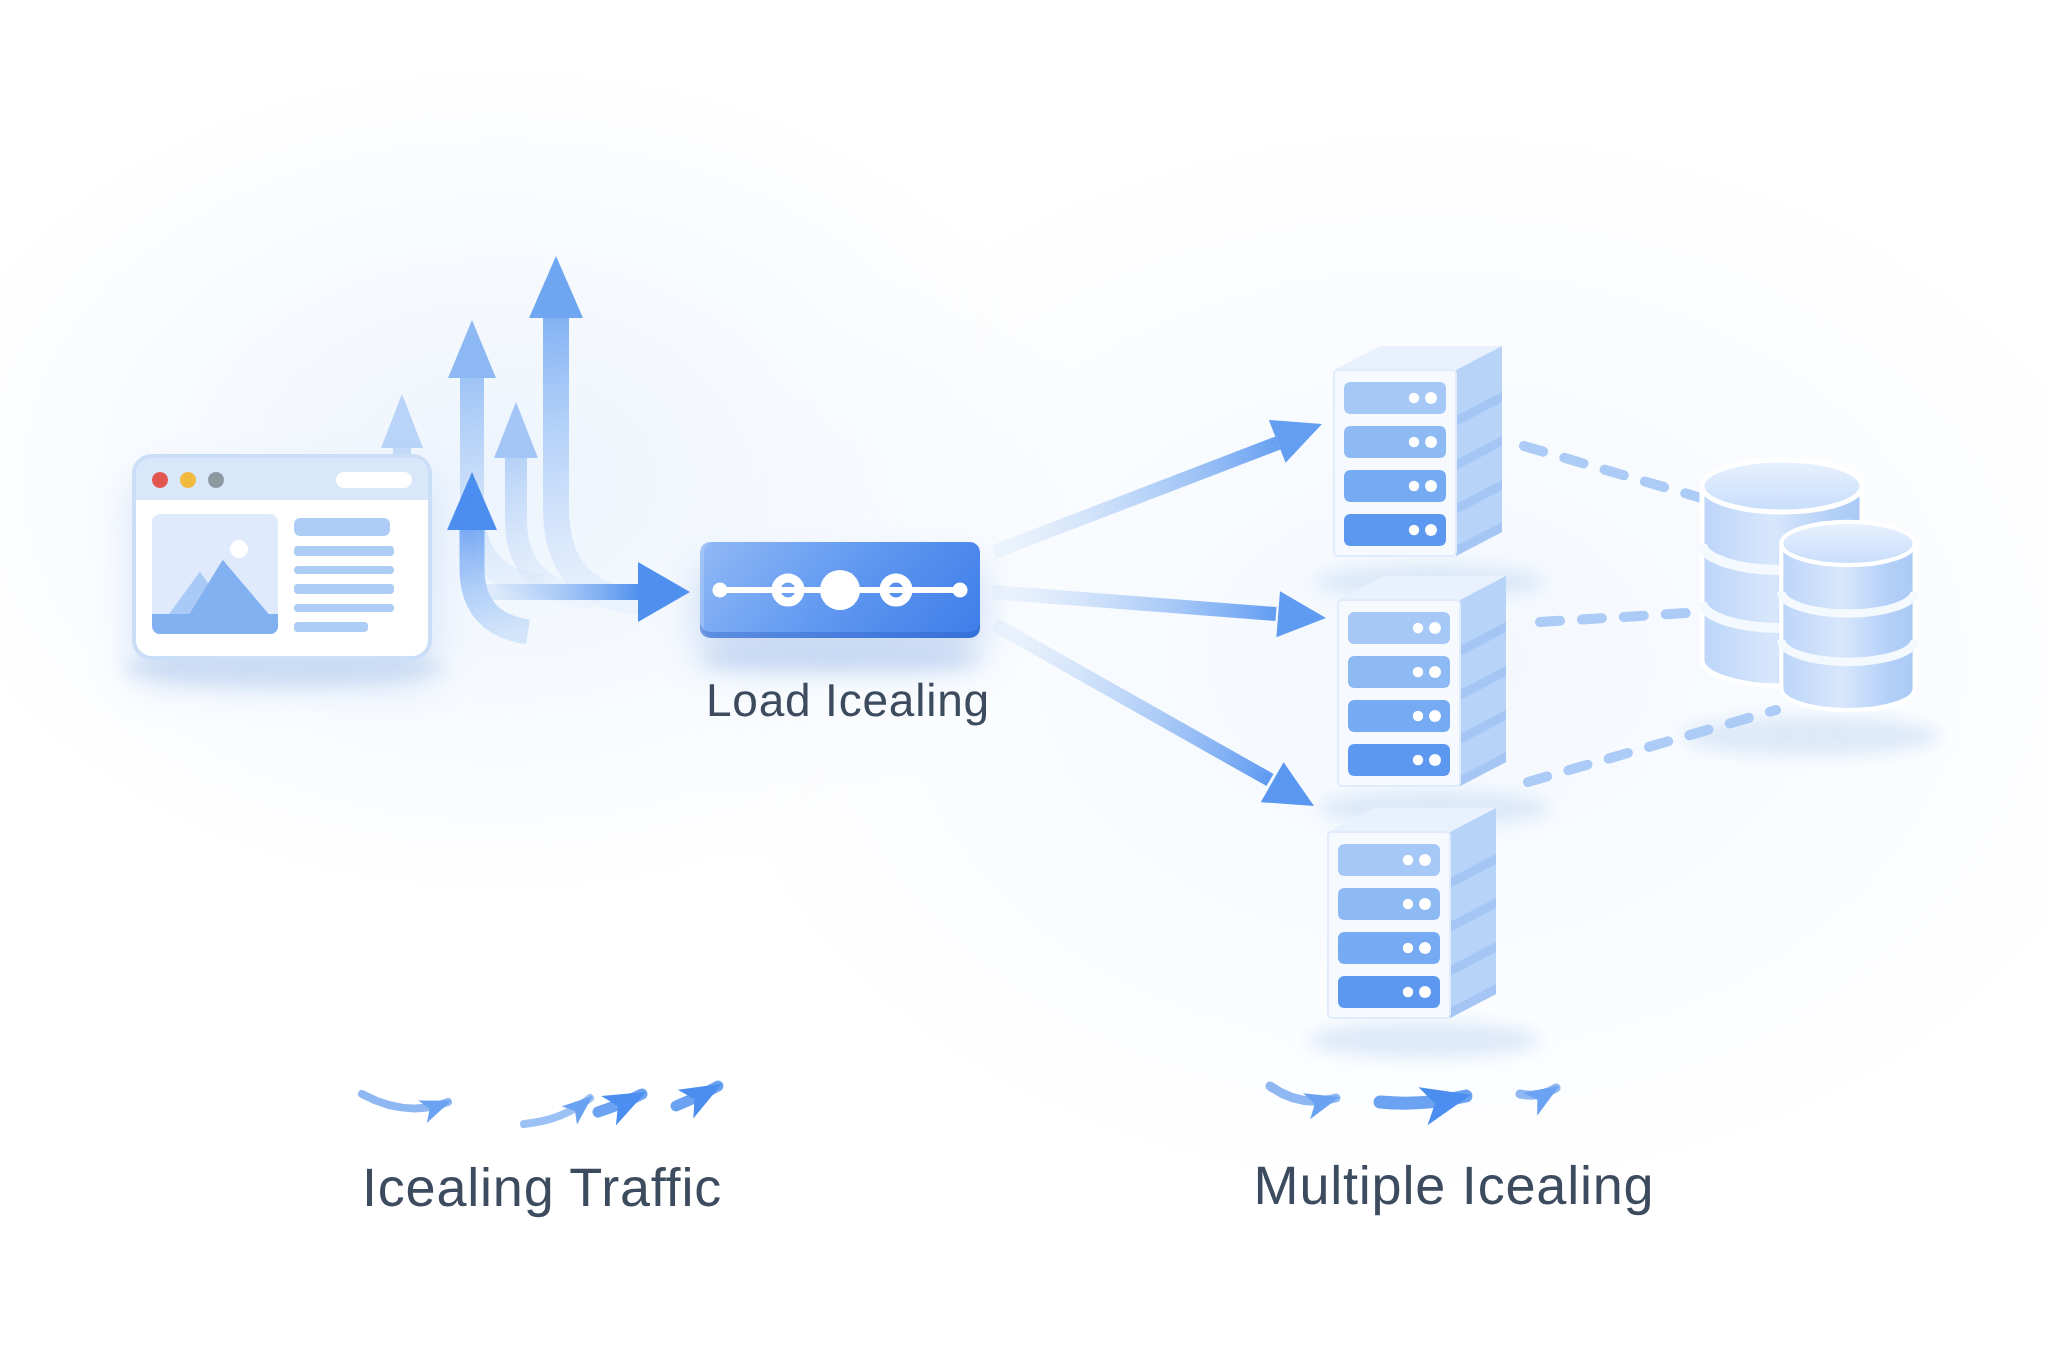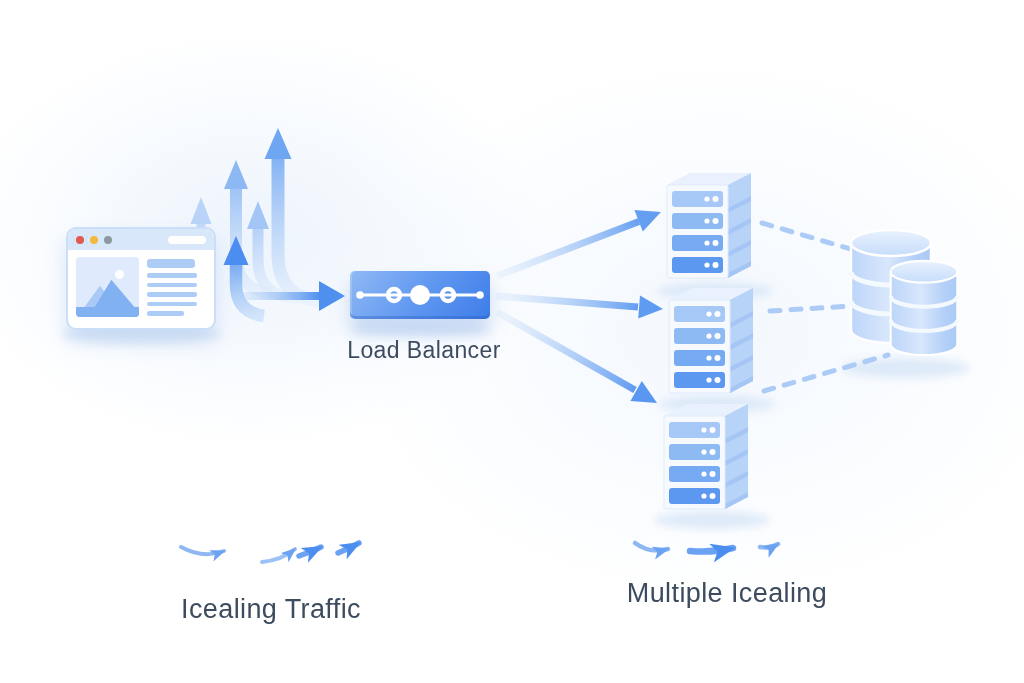--- a/index.html
+++ b/index.html
@@ -52,21 +52,21 @@
                0 12px 18px rgba(120,160,225,.35);
   }
   .lb svg{display:block}
 
   
   .caption{
     position:absolute;color:#3d4b5f;text-align:center;
     font-family:"Liberation Sans",sans-serif;letter-spacing:.4px;font-weight:500;
   }
   .caption.lb-label{left:338px;top:337px;width:172px;font-size:23px;}
-  .caption.traffic-label{left:146px;top:594px;width:250px;font-size:27px;text-align:center;}
+  .caption.traffic-label{left:146px;top:579px;width:250px;font-size:27px;text-align:center;}
   .caption.servers-label{left:598px;top:578px;width:258px;font-size:27px;}
 </style>
 </head>
 <body>
 
 <div class="scene">
 
   <svg class="layer" width="1024" height="683" viewBox="0 0 1024 683">
     <defs>
       <filter id="blur" x="-50%" y="-50%" width="200%" height="200%">
@@ -258,17 +258,17 @@
     <svg width="140" height="48" viewBox="0 0 140 48">
       <line x1="10" y1="24" x2="130" y2="24" stroke="#ffffff" stroke-width="3"></line>
       <circle cx="10" cy="24" r="3.8" fill="#ffffff"></circle>
       <circle cx="44" cy="24" r="6" fill="none" stroke="#ffffff" stroke-width="4.5"></circle>
       <circle cx="70" cy="24" r="10" fill="#ffffff"></circle>
       <circle cx="98" cy="24" r="6" fill="none" stroke="#ffffff" stroke-width="4.5"></circle>
       <circle cx="130" cy="24" r="3.8" fill="#ffffff"></circle>
     </svg>
   </div>
 
-  <div class="caption lb-label">Load Balancer</div>
+  <div class="caption lb-label">Load Icealing</div>
   <div class="caption traffic-label">Icealing Traffic</div>
   <div class="caption servers-label">Multiple Icealing</div>
 
 </div>
 
 </body></html>

